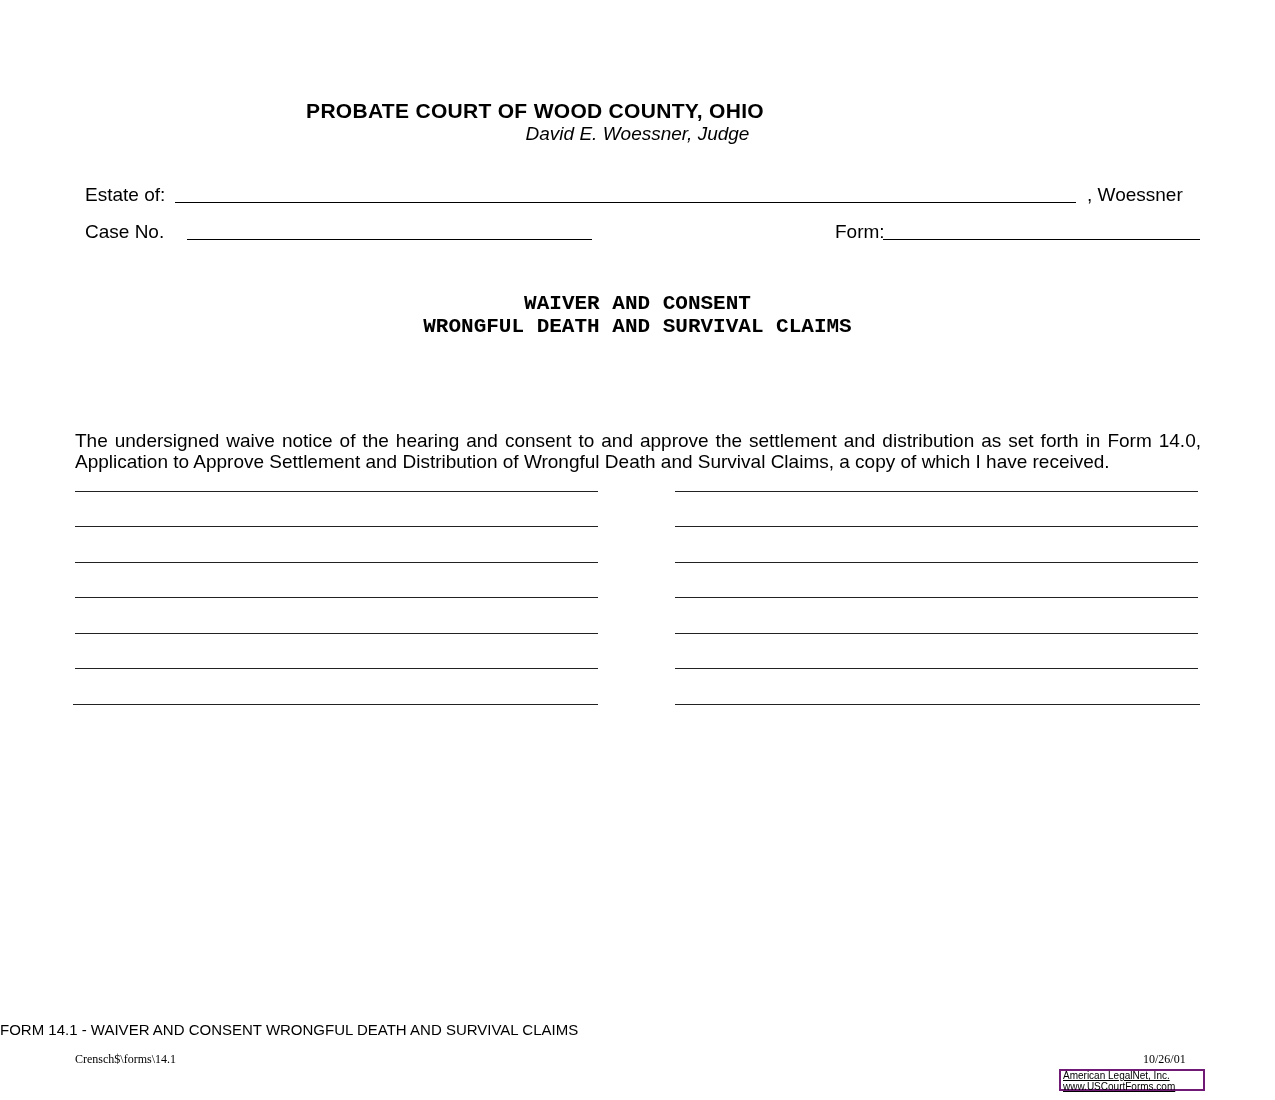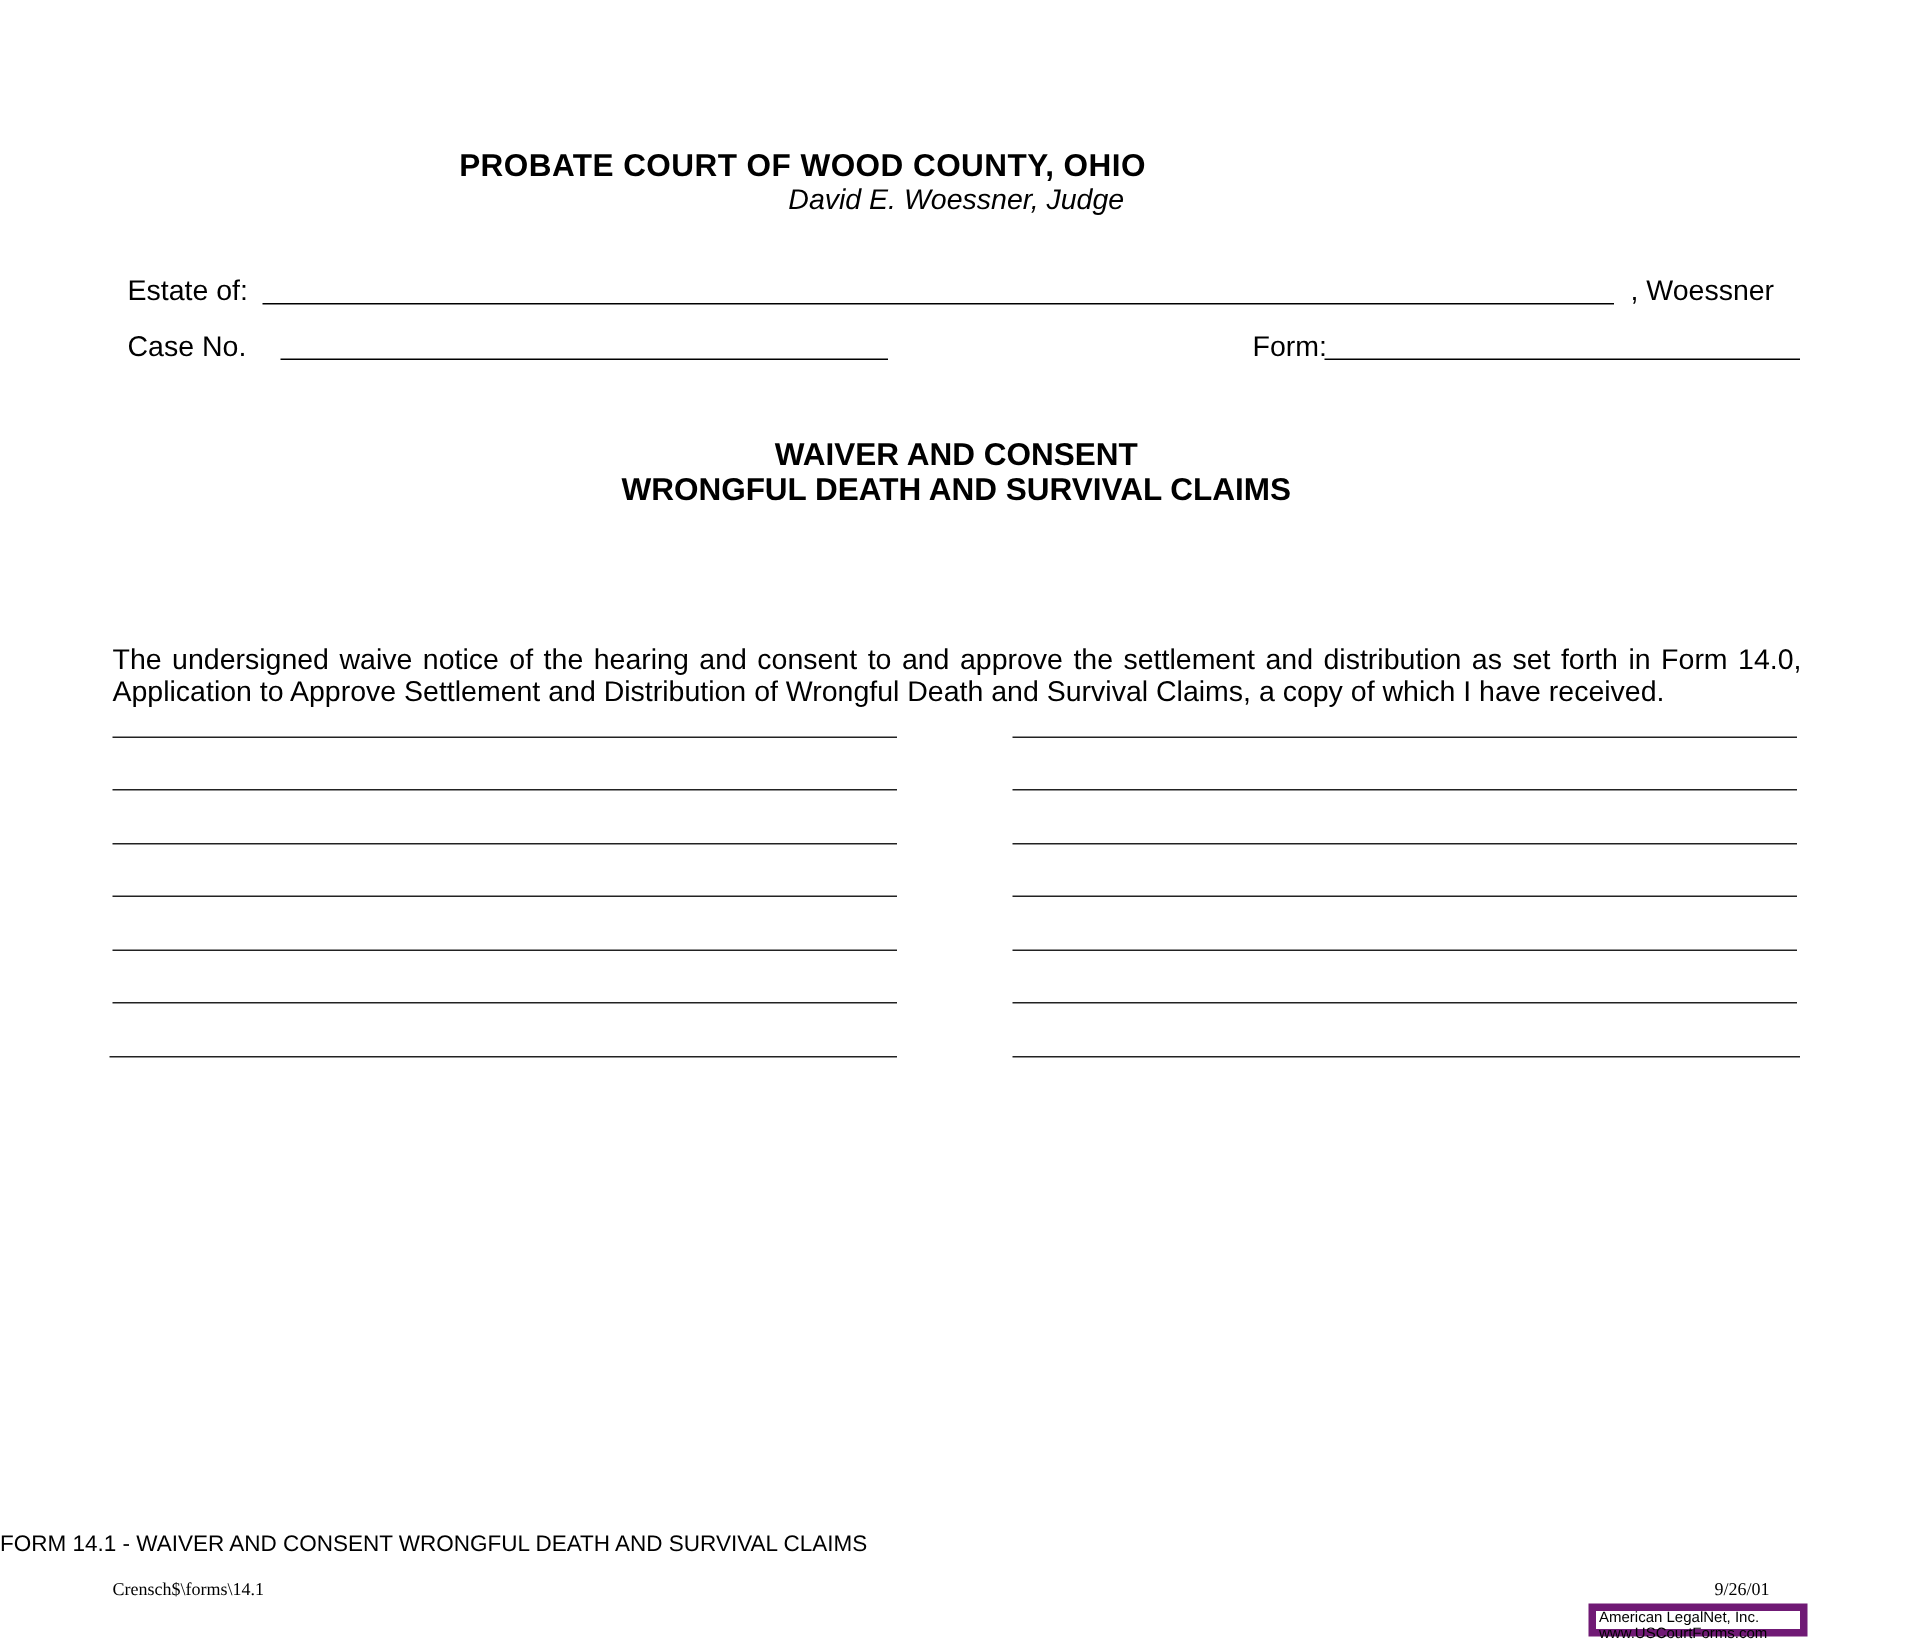--- a/index.html
+++ b/index.html
@@ -3,26 +3,26 @@
   <meta charset="utf-8">
   <style>
     html, body { margin: 0; padding: 0; background: #ffffff; }
     body { width: 1275px; height: 1100px; position: relative; overflow: hidden;
            font-family: "Liberation Sans", sans-serif; color: #000; }
     .abs { position: absolute; }
     .court-title { left: 0; width: 1070px; top: 99px; text-align: center; font-weight: bold; font-size: 21px; letter-spacing: 0.3px; }
     .judge { left: 0; width: 1275px; top: 123px; text-align: center; font-style: italic; font-size: 19px; }
     .field-label { font-size: 19px; white-space: nowrap; margin-left: 10px; }
     .field-line { border-bottom: 1.3px solid #000; height: 0; }
-    .form-title { left: 0; width: 1275px; text-align: center; font-weight: bold; font-size: 21px; }
+    .form-title { left: 0; width: 1275px; text-align: center; font-weight: bold; font-size: 21px; font-family: Liberation Mono, monospace; }
     .body-text { left: 75px; width: 1126px; top: 384px; font-size: 19px; line-height: 20.5px; text-align: justify; margin-top: 47px; }
     .sig-line { height: 0; border-bottom: 1.5px solid #222; }
     .footer-title { left: 0; width: 1074px; top: 1021px; text-align: left; font-size: 15px; }
     .footer-small { font-size: 12px; font-family: Liberation Serif, serif; }
-    .stamp { left: 1059px; top: 1069px; width: 146px; height: 22px; border: 5px solid #701a75; font-size: 10px; line-height: 10.5px; padding: 0 2px; box-sizing: border-box; }
+    .stamp { left: 1059px; top: 1069px; width: 146px; height: 22px; border: 2px solid #701a75; font-size: 10px; line-height: 10.5px; padding: 0 2px; box-sizing: border-box; text-decoration: underline; }
   </style>
 </head>
 <body>
 
 <div class="abs court-title">PROBATE COURT OF WOOD COUNTY, OHIO</div>
 <div class="abs judge">David E. Woessner, Judge</div>
 
 <div class="abs field-label" style="left:75px; top:184px;">Estate of:</div>
 <div class="abs field-line" style="left:175px; top:202px; width:901px;"></div>
 <div class="abs field-label" style="left:1077px; top:184px;">, Woessner</div>
@@ -52,17 +52,17 @@
   <div class="abs sig-line" style="left:675px; top:526px; width:523px;"></div>
   <div class="abs sig-line" style="left:675px; top:562px; width:523px;"></div>
   <div class="abs sig-line" style="left:675px; top:597px; width:523px;"></div>
   <div class="abs sig-line" style="left:675px; top:633px; width:523px;"></div>
   <div class="abs sig-line" style="left:675px; top:668px; width:523px;"></div>
   <div class="abs sig-line" style="left:675px; top:704px; width:525px;"></div>
 </div>
 
 <div class="abs footer-title">FORM 14.1 - WAIVER AND CONSENT WRONGFUL DEATH AND SURVIVAL CLAIMS</div>
 <div class="abs footer-small" style="left:75px; top:1052px;">Crensch$\forms\14.1</div>
-<div class="abs footer-small" style="left:1143px; top:1052px;">9/26/01</div>
+<div class="abs footer-small" style="left:1143px; top:1052px;">10/26/01</div>
 <div class="abs stamp">
   <div>American LegalNet, Inc.</div>
   <div>www.USCourtForms.com</div>
 </div>
 
 </body></html>

